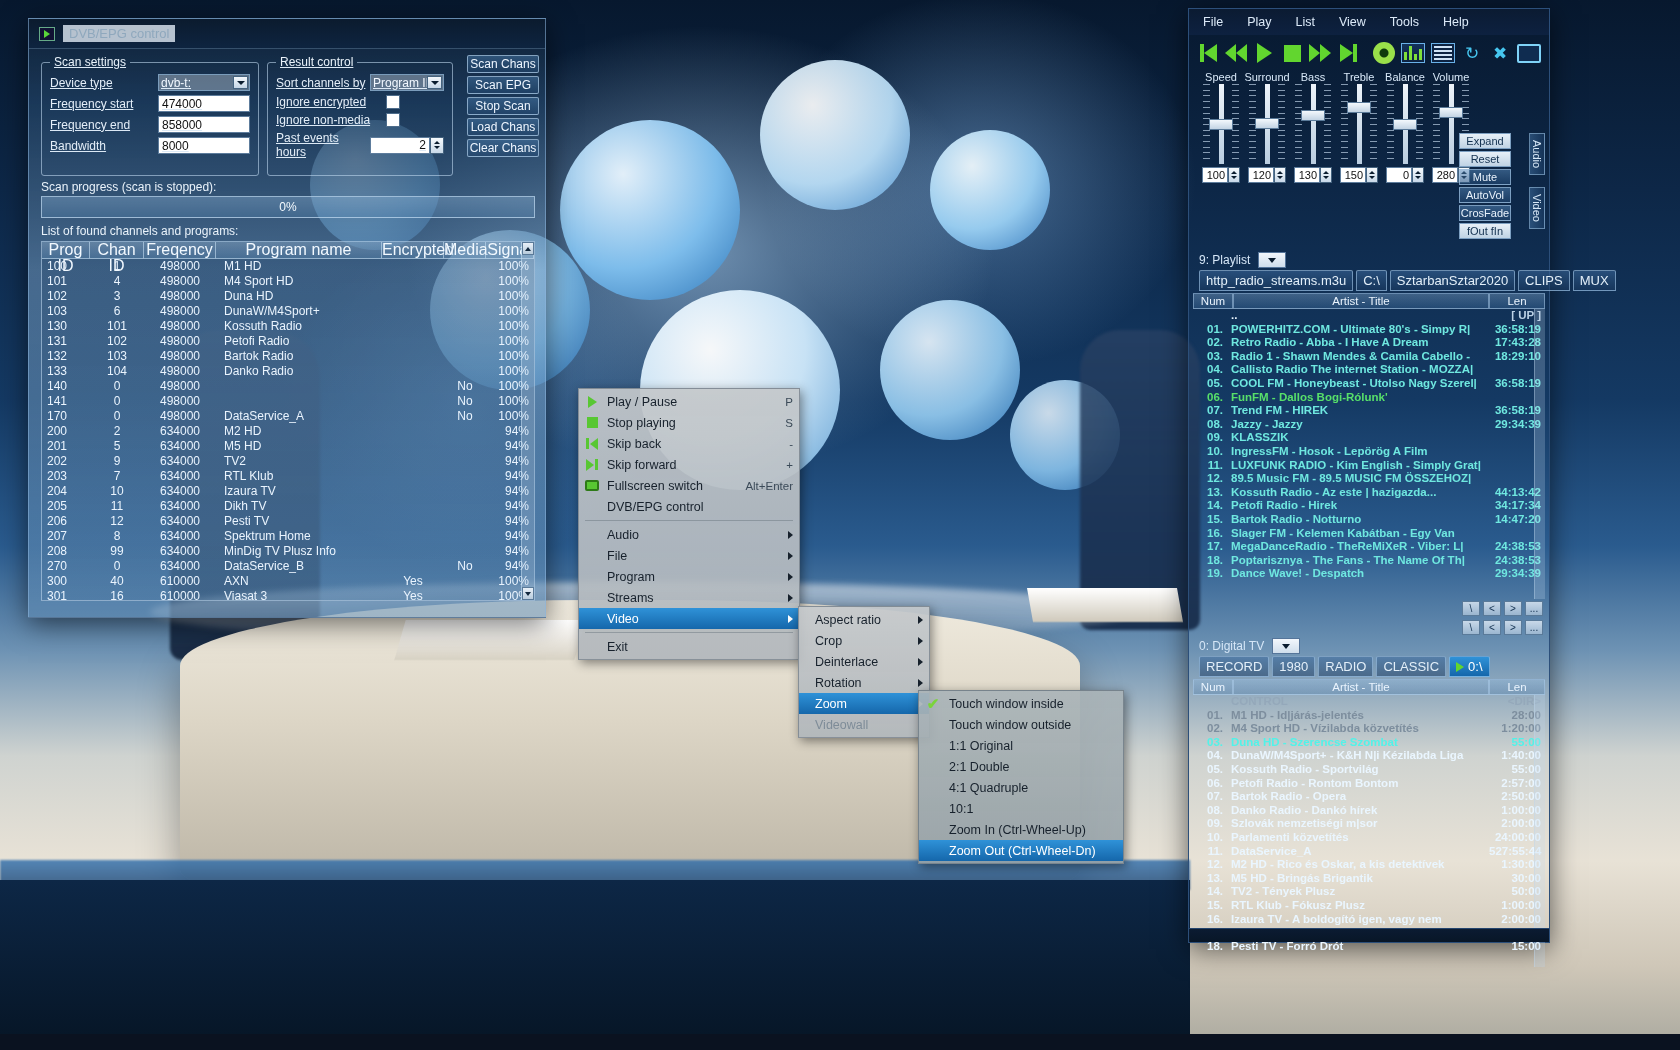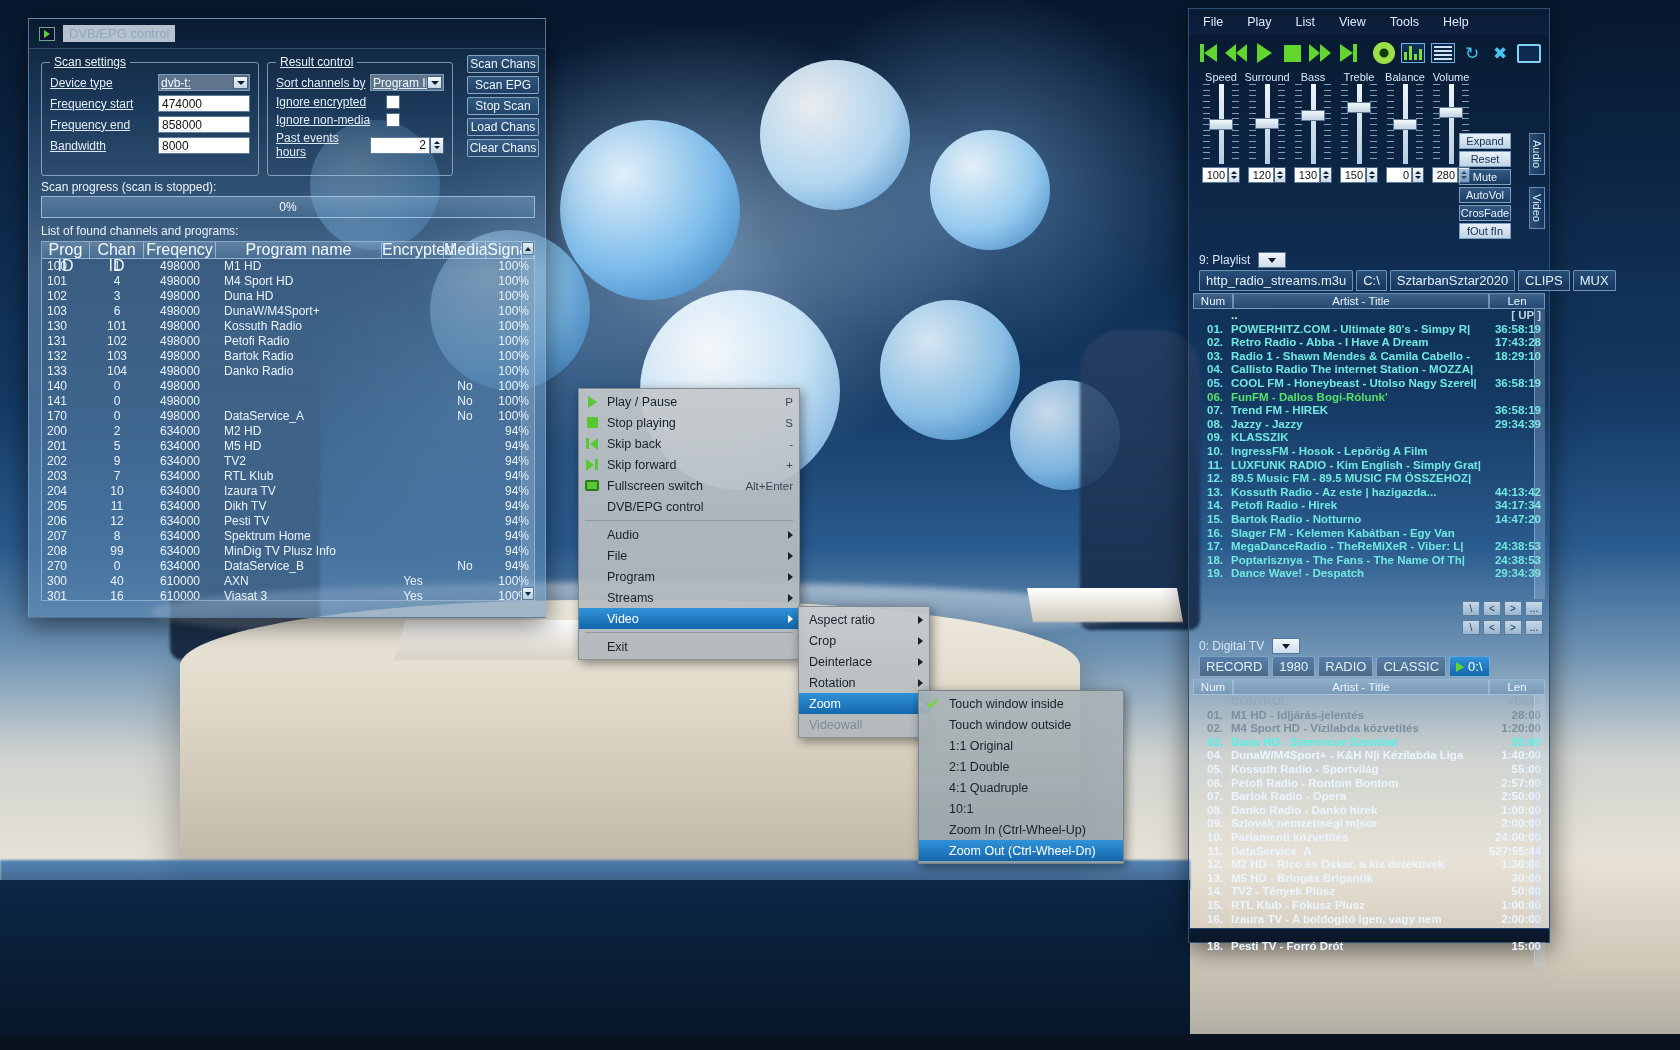--- a/index.html
+++ b/index.html
@@ -143,21 +143,21 @@
   .gl-sf .tri-r{width:0;height:0;border-left:8px solid #58c733;border-top:6px solid transparent;border-bottom:6px solid transparent;}
   .gl-sf{display:flex;align-items:center}
   .gl-sf .bar{width:3px;height:11px;background:#58c733;margin-left:1px}
   .gl-mon { width:14px;height:11px;background:#58c733;border:2px solid #2e7a18;border-radius:2px; }
 
   
   #submenu-video { position:absolute; left:798px; top:606px; width:132px;
      background:linear-gradient(180deg,rgba(196,200,203,.92),rgba(176,182,187,.90));
      border:1px solid rgba(120,130,140,.8); font-size:12.5px;
      box-shadow:2px 3px 10px rgba(0,0,0,.45); padding:2px 0; }
-  #submenu-video .mi { padding-left:10px; }
+  #submenu-video .mi { padding-left:16px; }
   
   #submenu-zoom { position:absolute; left:918px; top:690px; width:206px;
      background:linear-gradient(180deg,rgba(170,180,184,.92),rgba(150,162,168,.90));
      border:1px solid rgba(110,122,132,.8); font-size:12.5px;
      box-shadow:2px 3px 10px rgba(0,0,0,.45); padding:2px 0; }
   #submenu-zoom .mi { padding-left:4px; }
   #submenu-zoom .mi .mico { width:20px; }
   .gl-check { color:#7ad43a; font-size:15px; font-weight:bold; line-height:1; }
 
   

